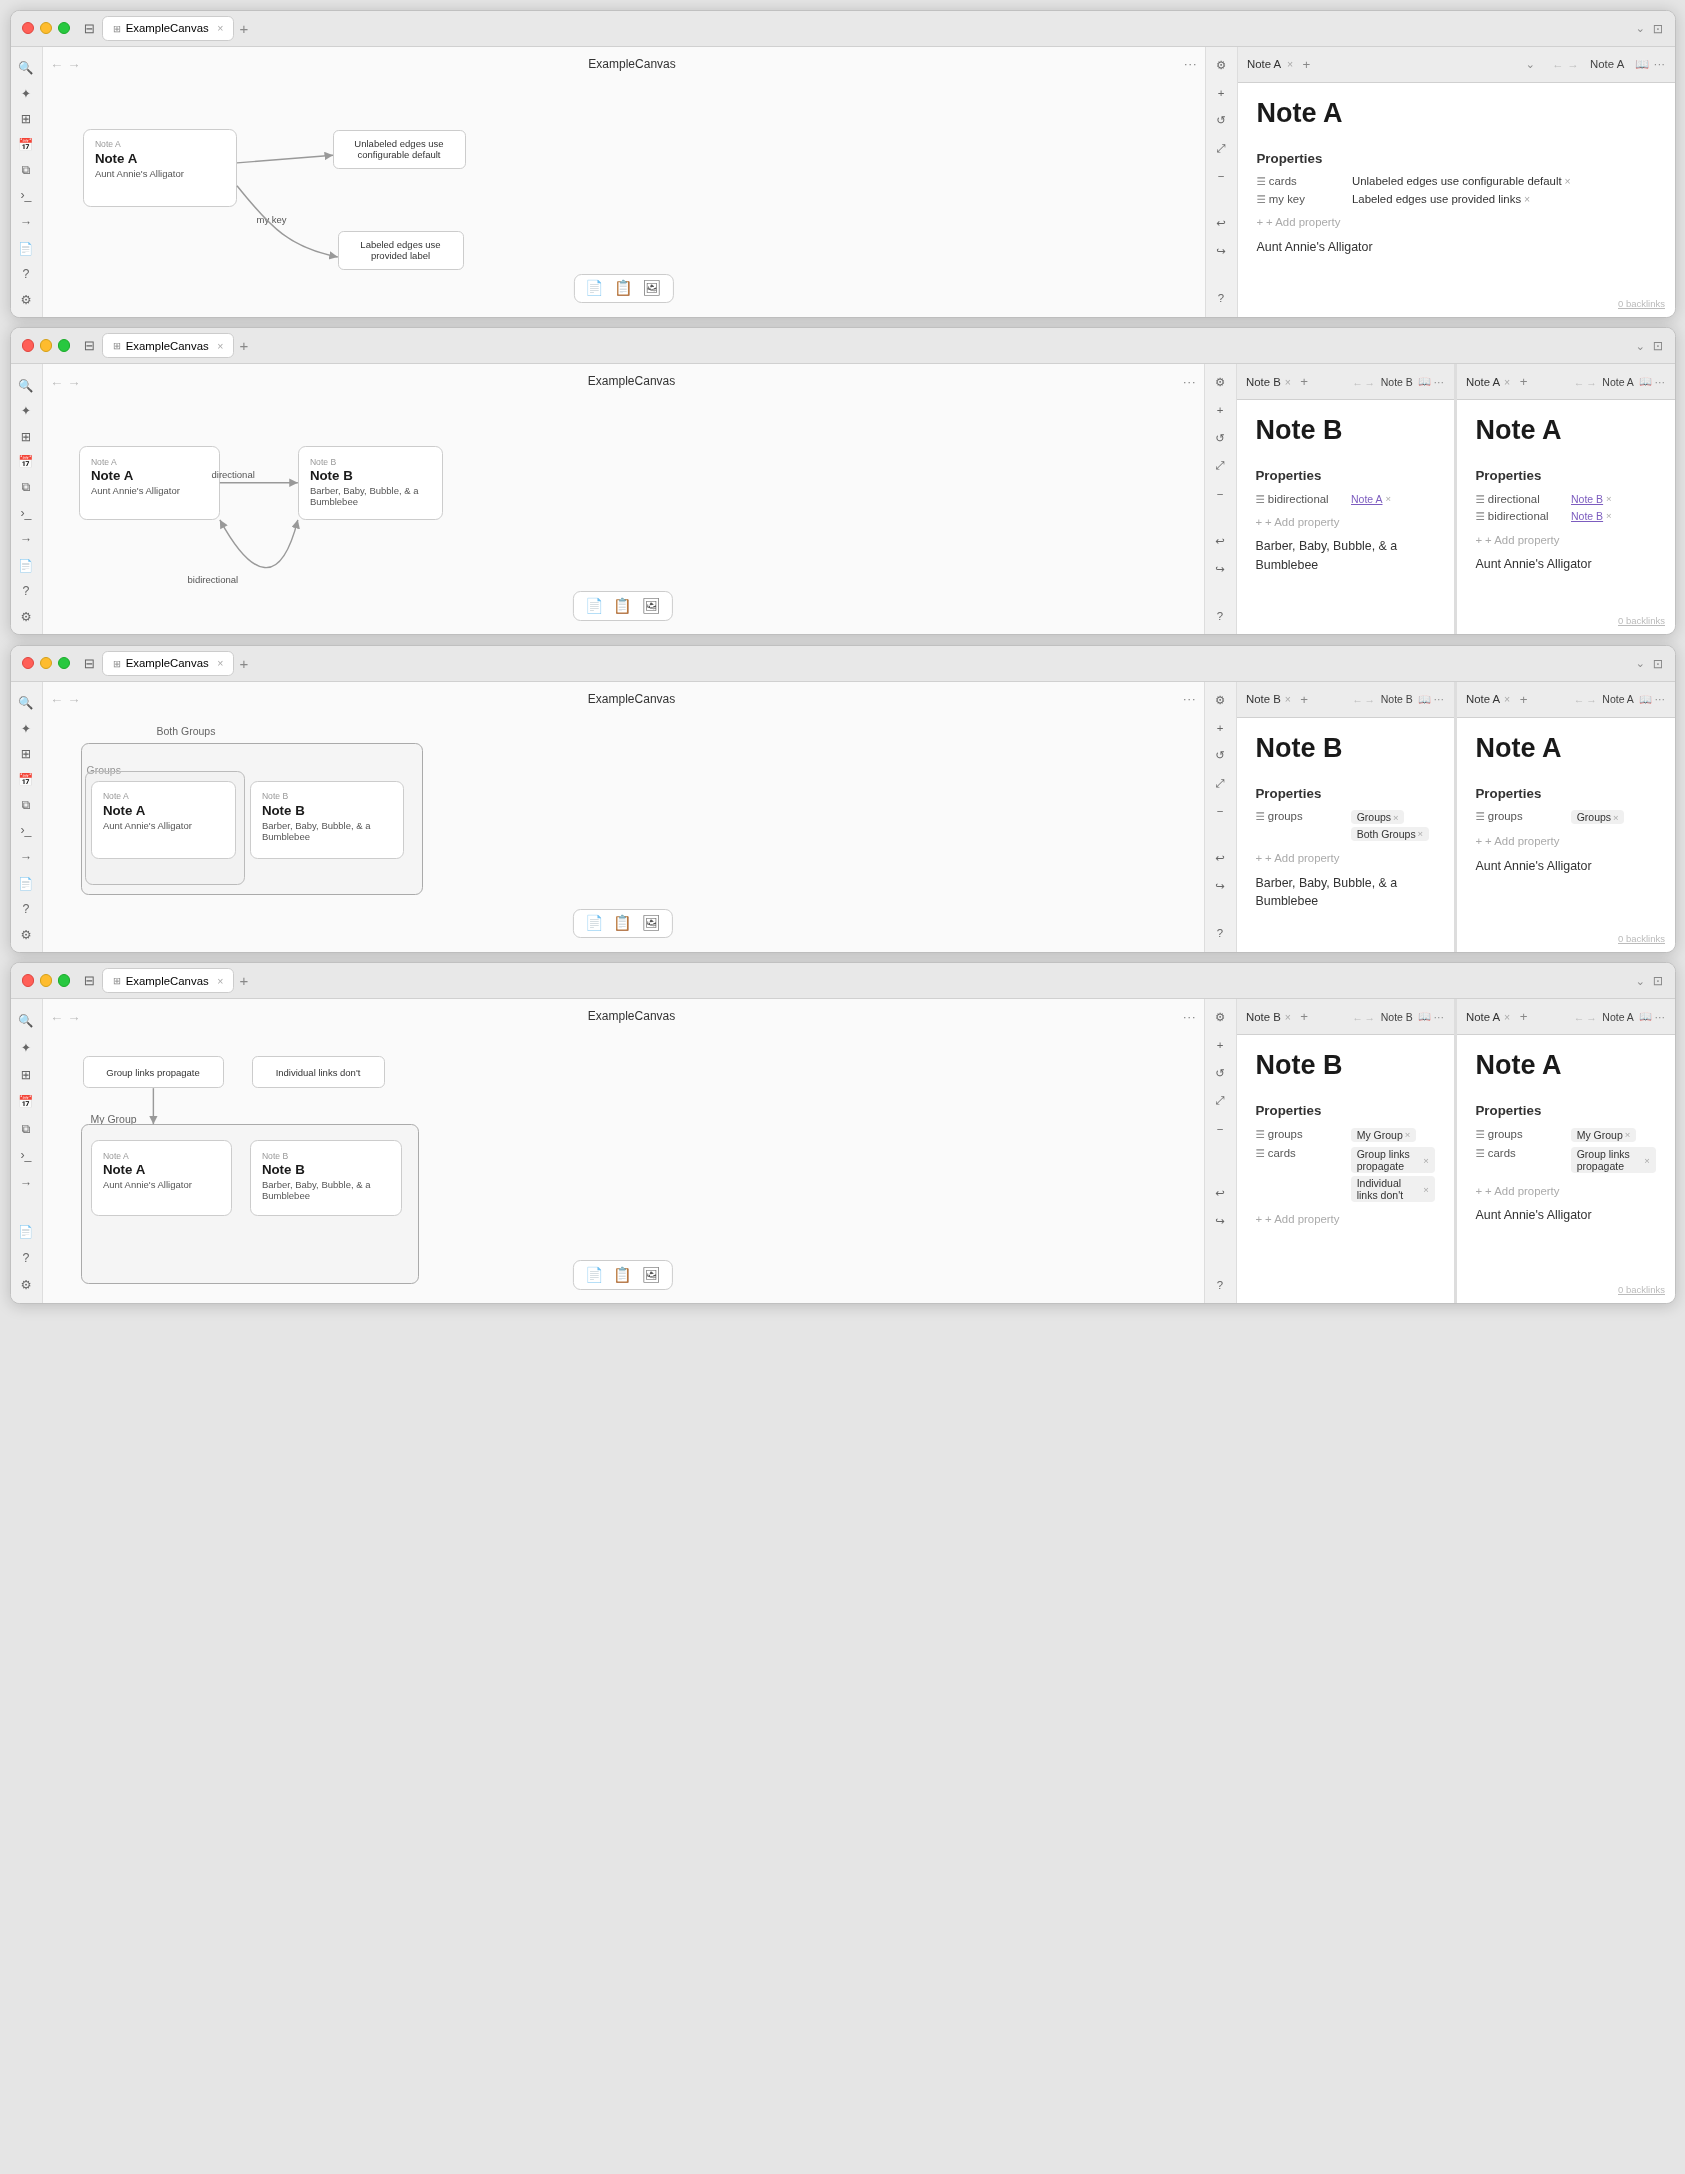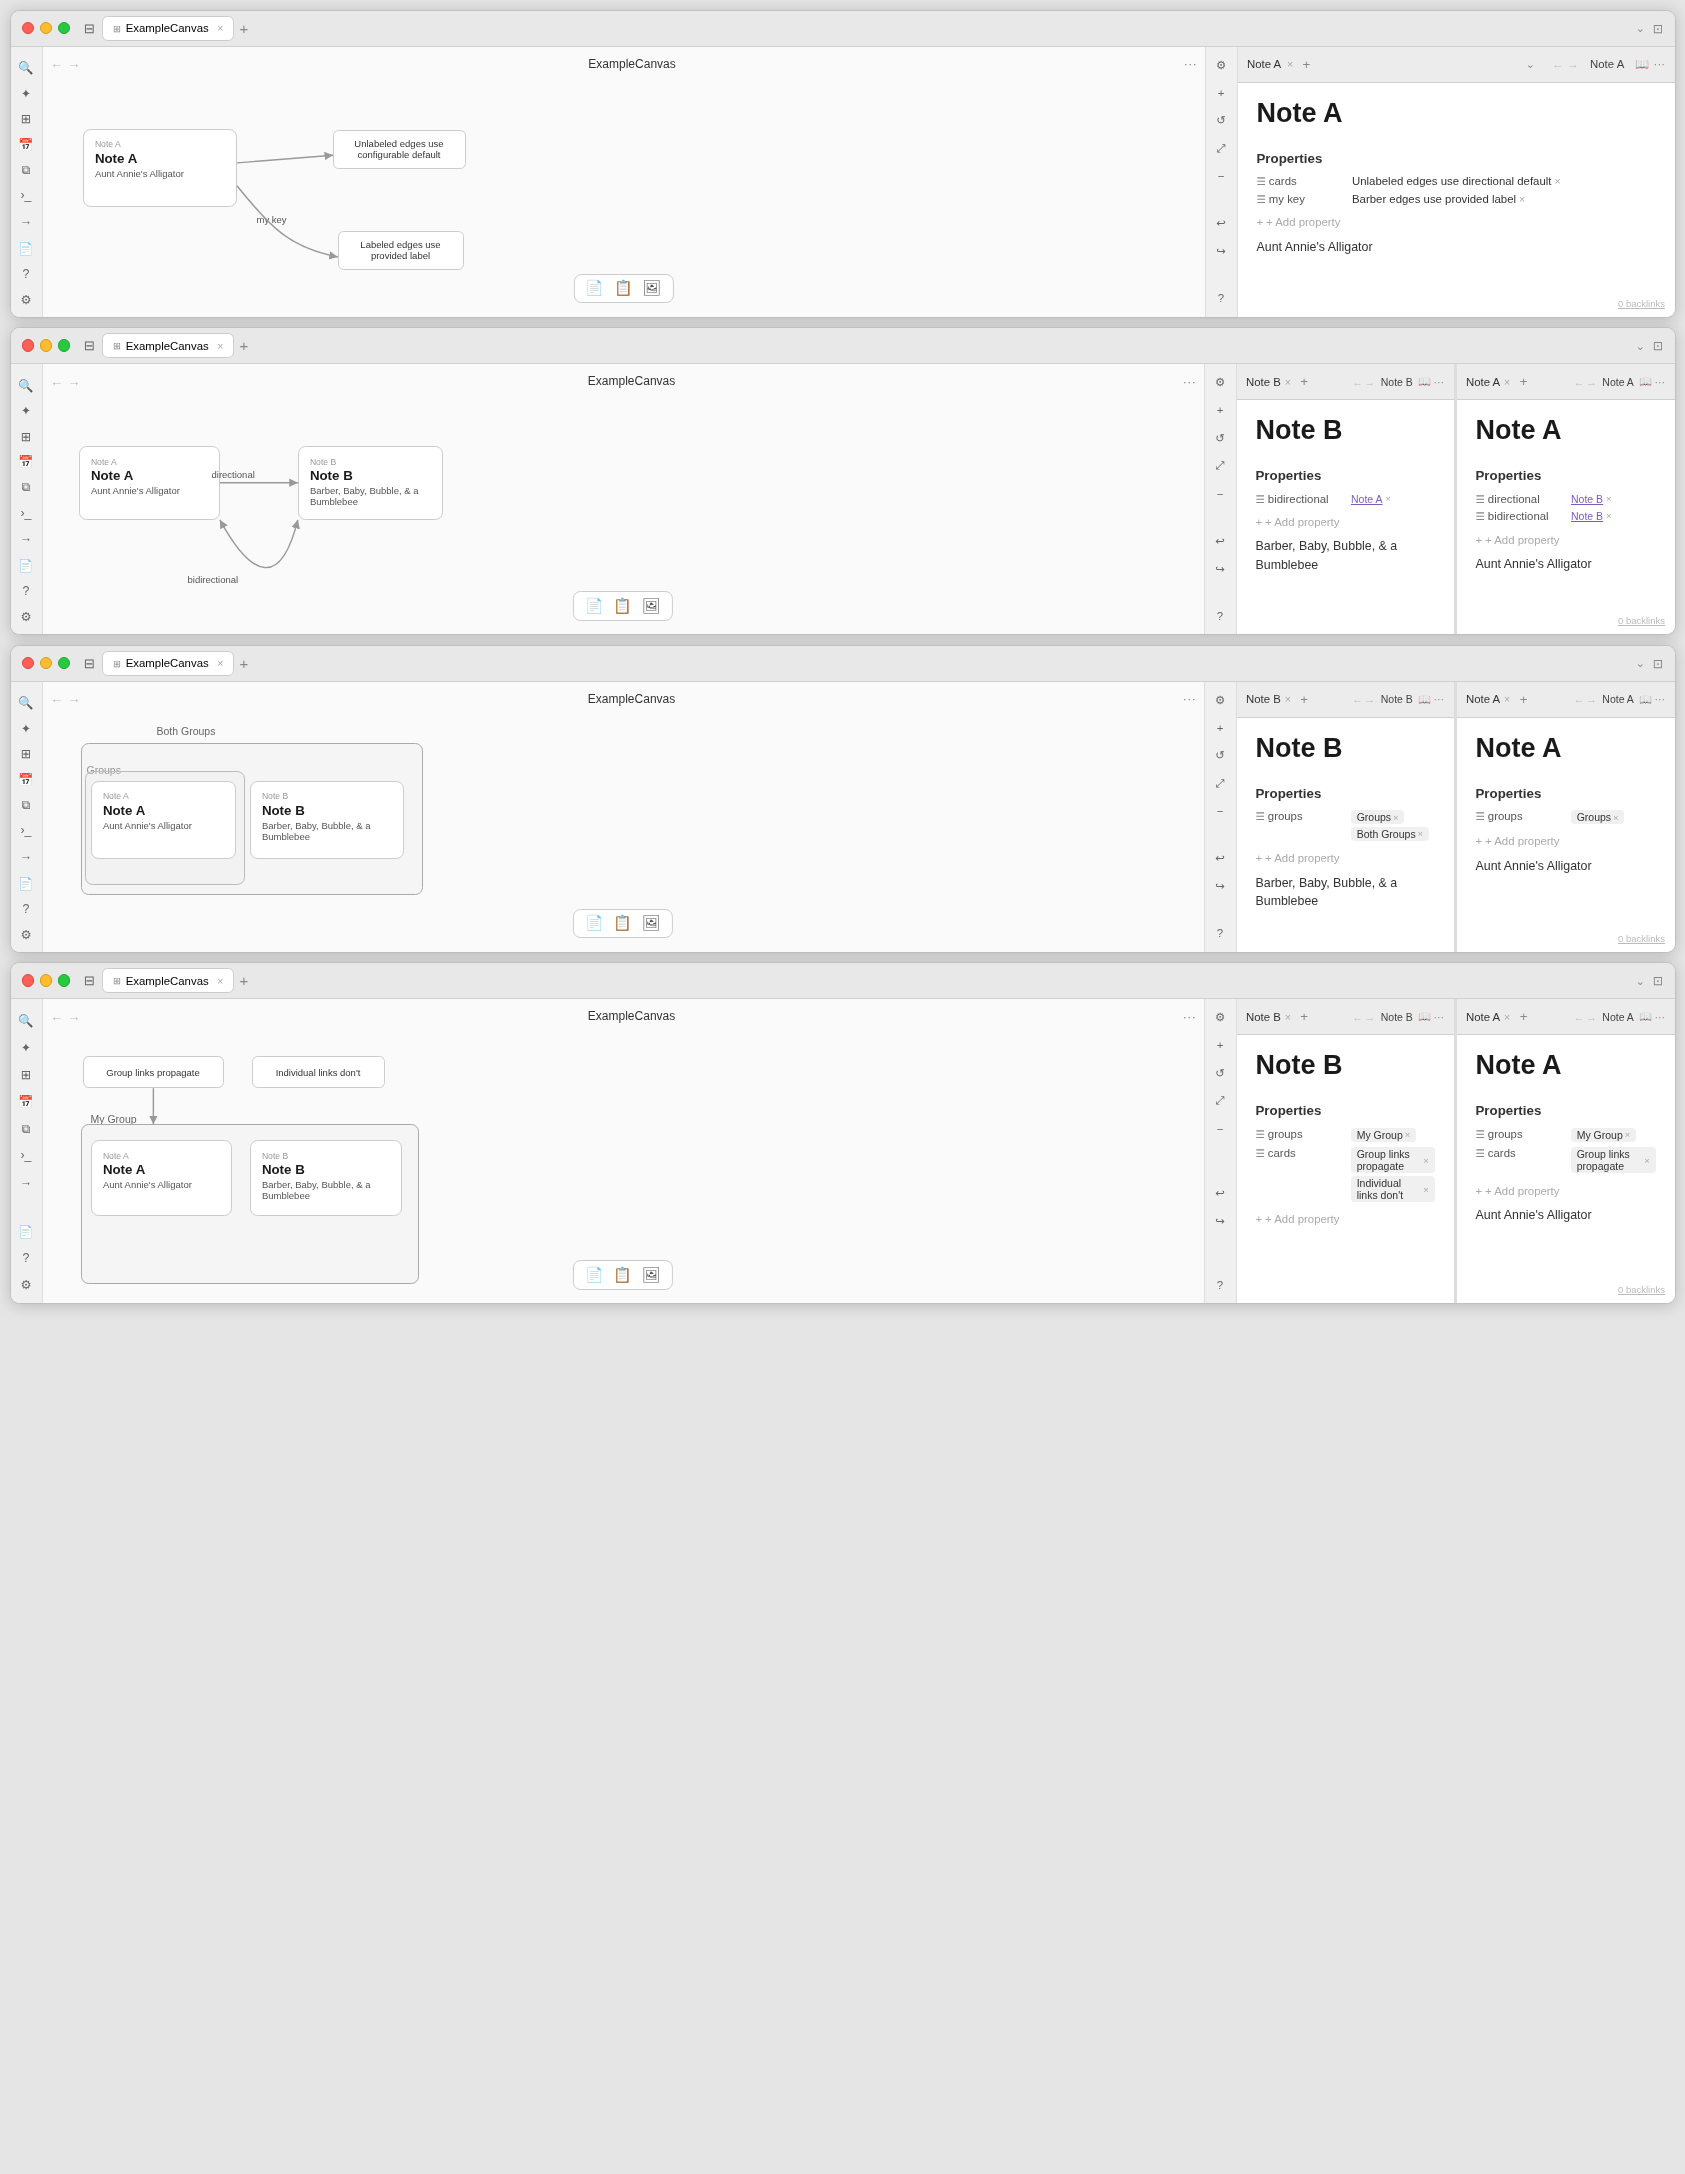--- a/index.html
+++ b/index.html
@@ -412,32 +412,32 @@
         <div class="note-section-title">Properties</div>
 
         <div class="prop-list">
 
           <div class="prop-row">
             <div class="prop-key">
               <span style="color:#888;font-size:10.5px;">☰</span>
               <span>cards</span>
             </div>
             <div class="prop-val">
-              <span style="font-size:11.4px;color:#333;">Unlabeled edges use directional default</span>
+              <span style="font-size:11.4px;color:#333;">Unlabeled edges use configurable default</span>
               <span style="color:#aaa;font-size:10.5px;cursor:pointer;">×</span>
             </div>
           </div>
 
           <div class="prop-row">
             <div class="prop-key">
               <span style="color:#888;font-size:10.5px;">☰</span>
               <span>my key</span>
             </div>
             <div class="prop-val">
-              <span style="font-size:11.4px;color:#333;">Barber edges use provided label</span>
+              <span style="font-size:11.4px;color:#333;">Labeled edges use provided links</span>
               <span style="color:#aaa;font-size:10.5px;cursor:pointer;">×</span>
             </div>
           </div>
         </div>
 
         <div class="add-prop">
           <span>+</span>
           <span>+ Add property</span>
         </div>
 

